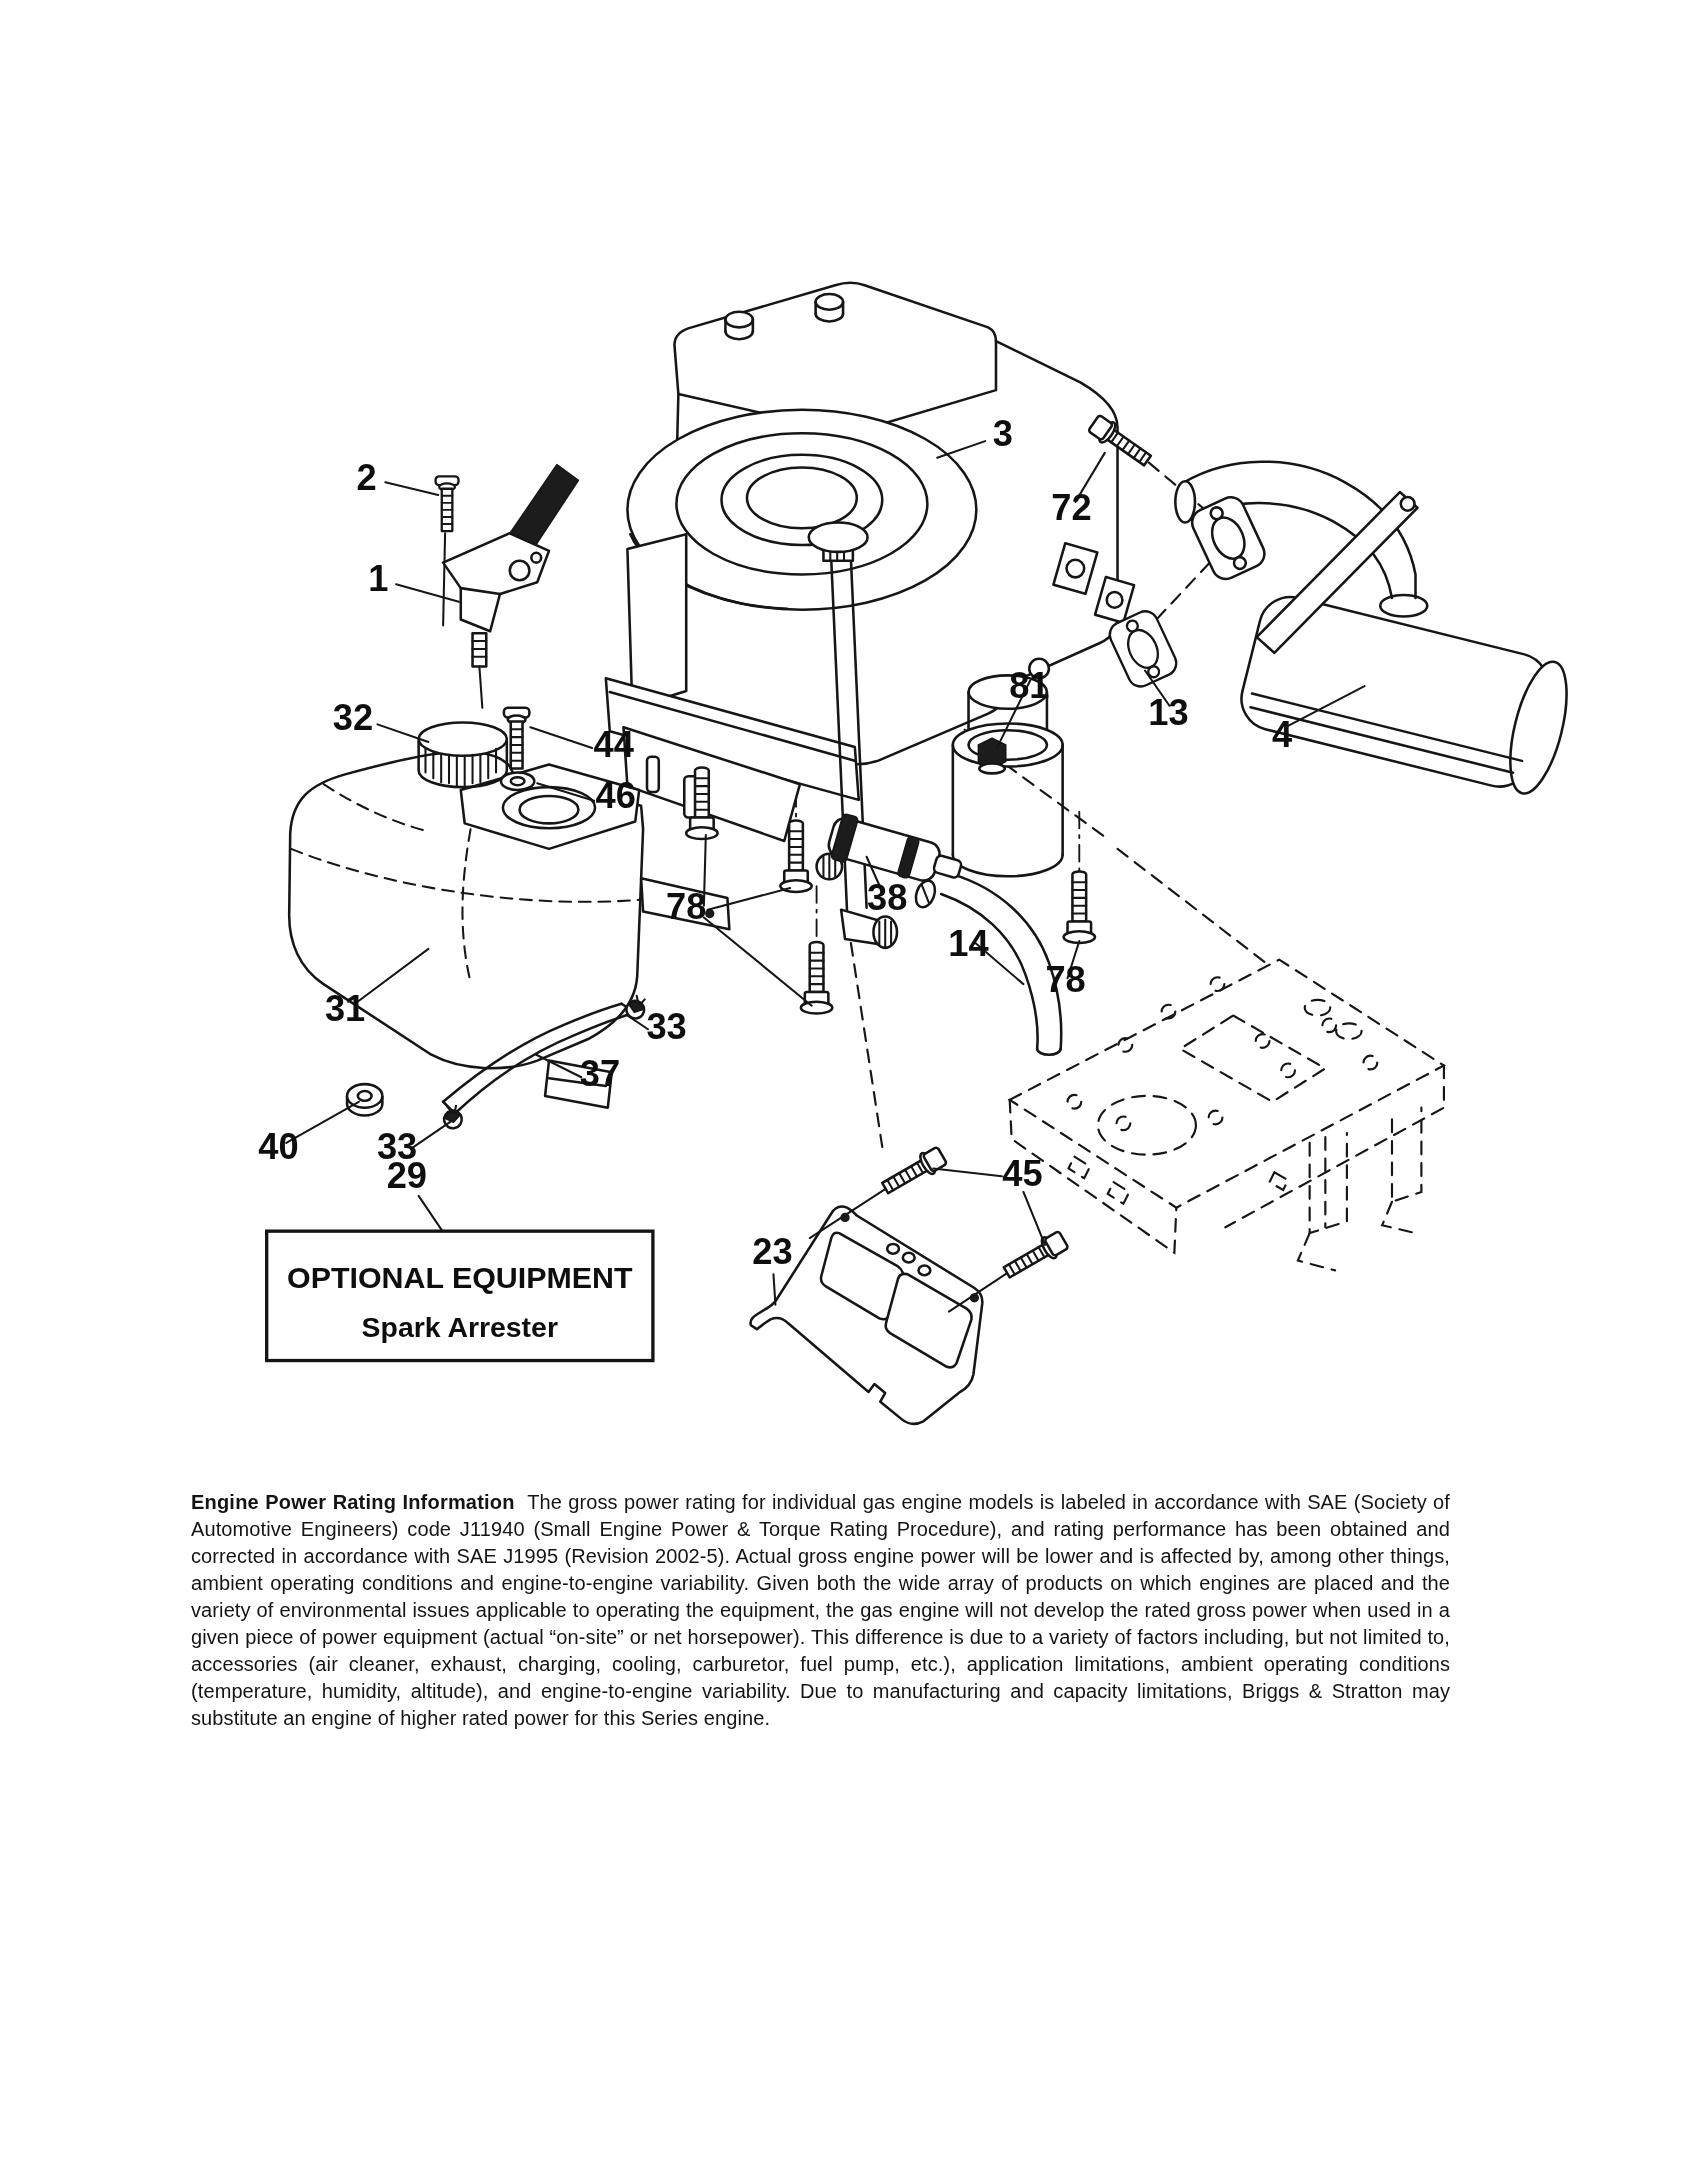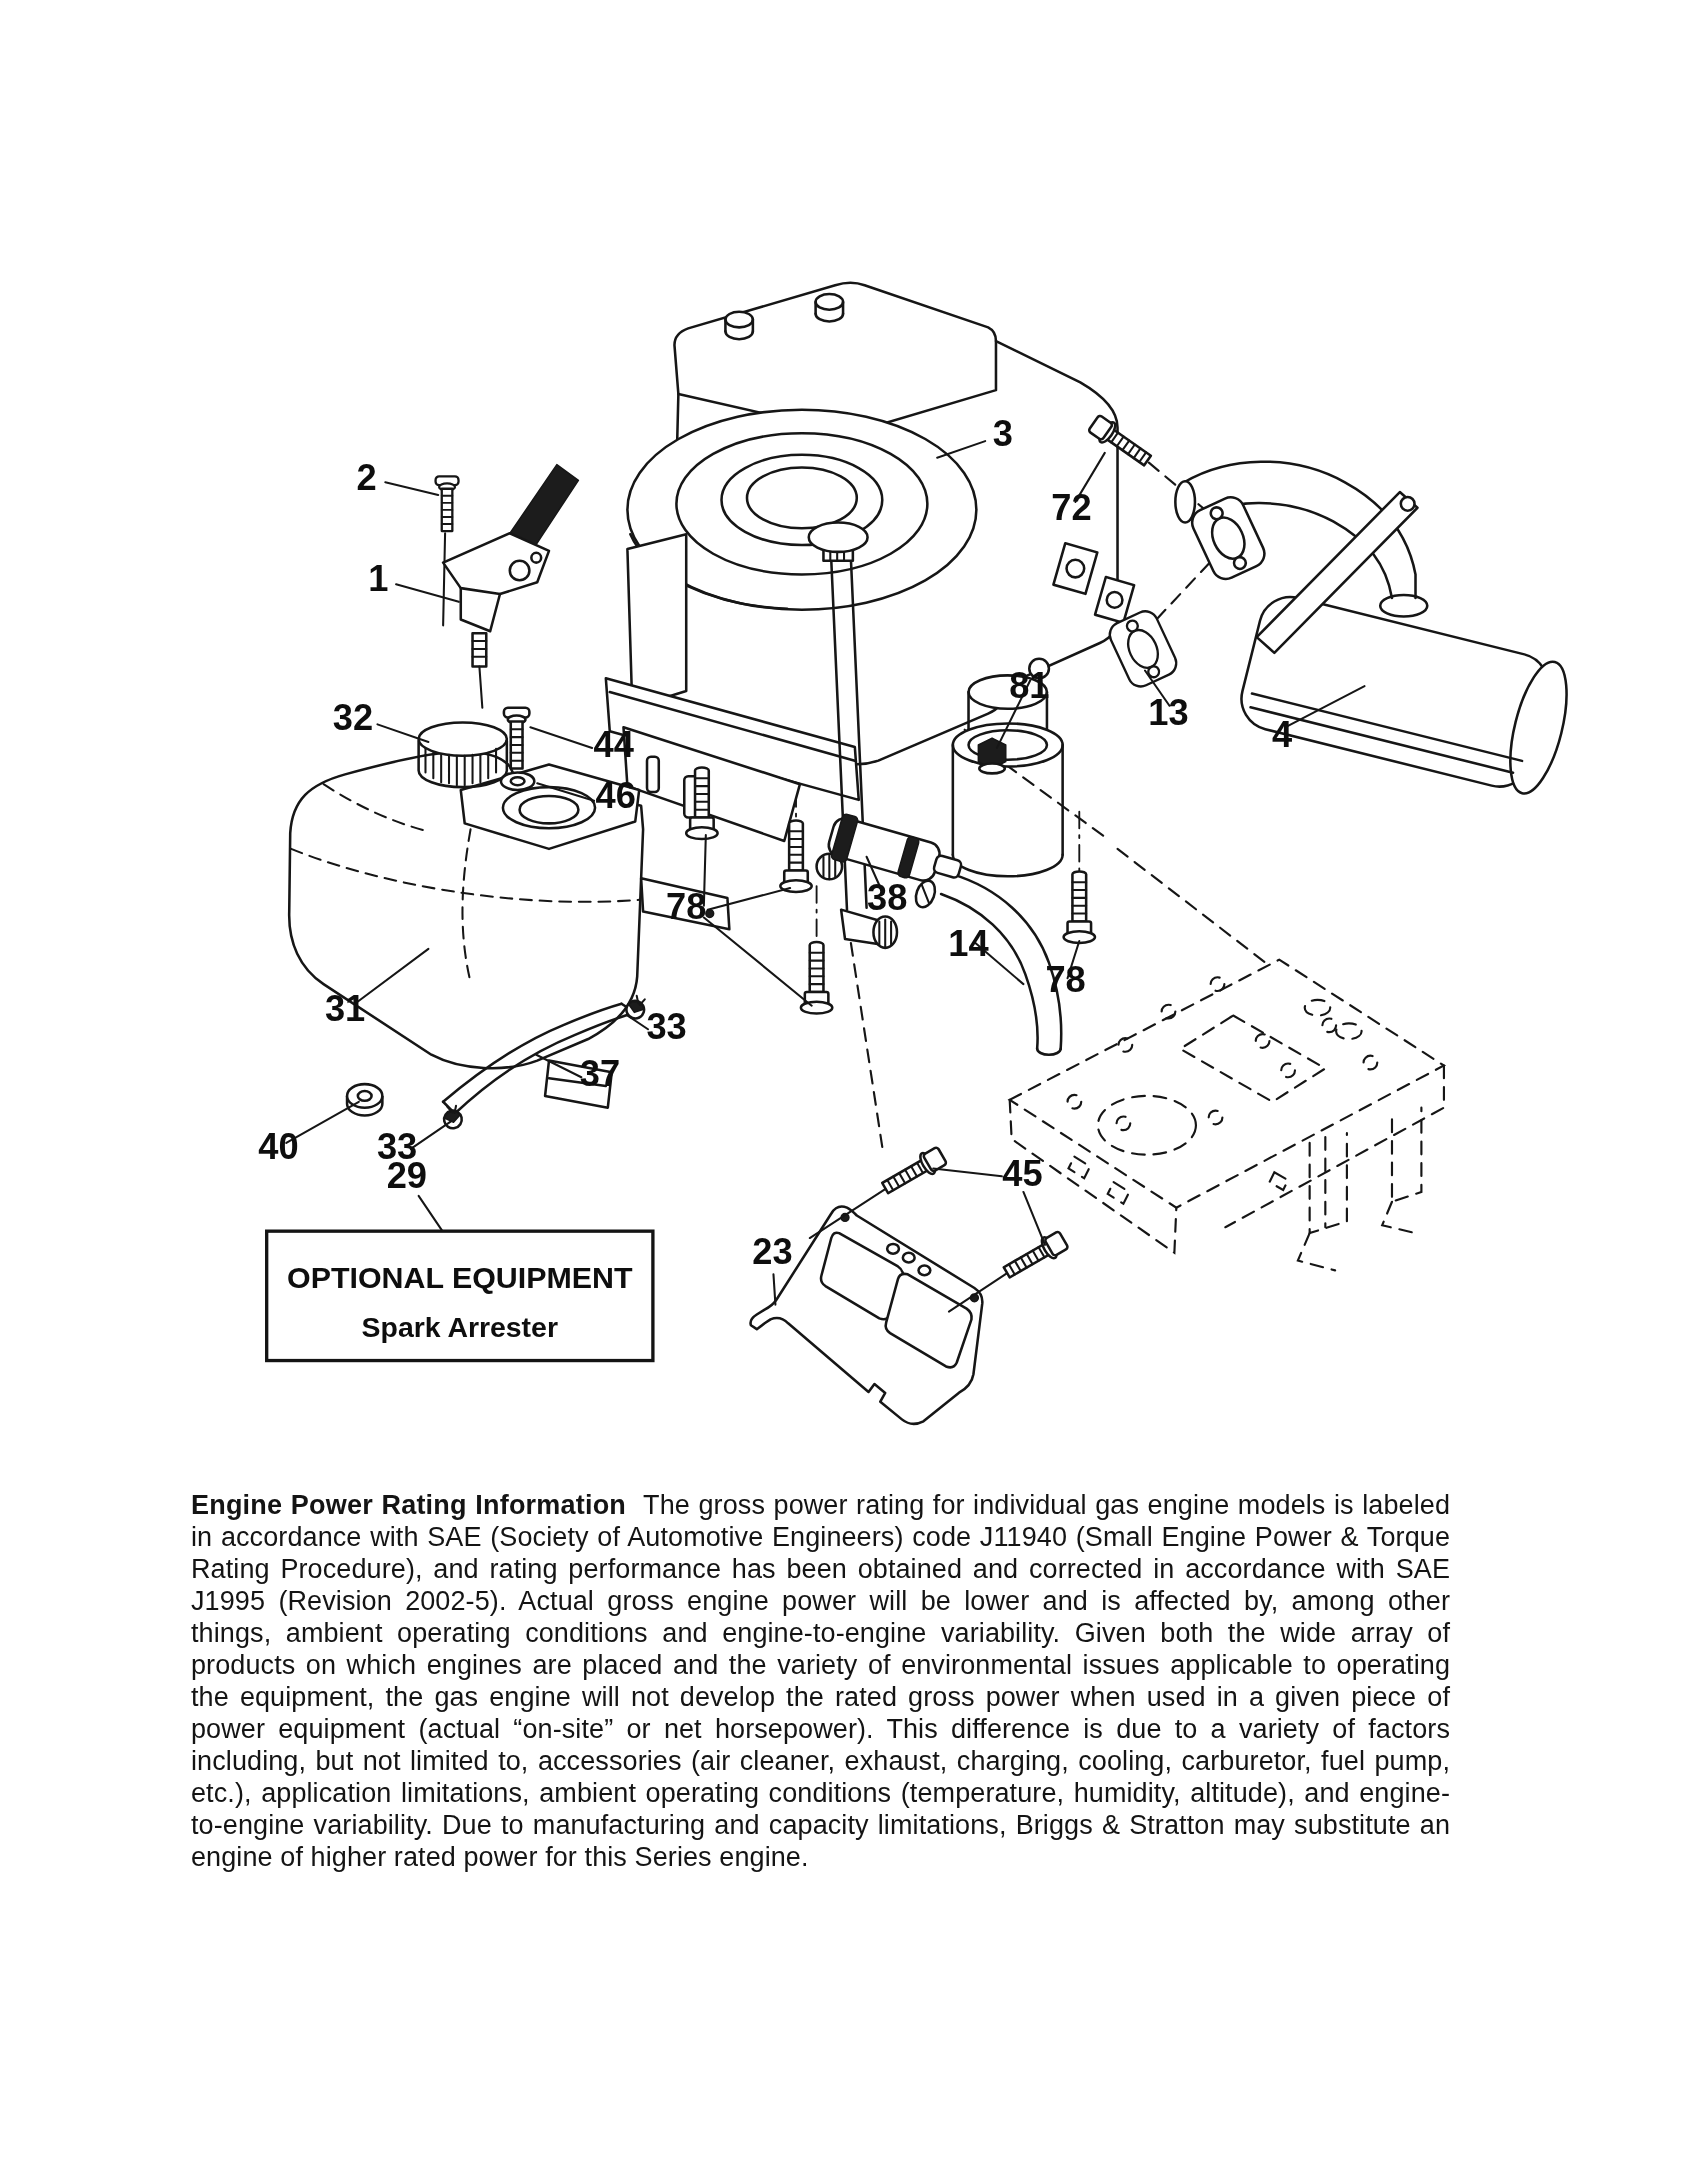--- a/index.html
+++ b/index.html
@@ -10,21 +10,21 @@
   .ln{stroke:#161616;stroke-width:2.6;fill:none;stroke-linecap:round;stroke-linejoin:round;}
   .thin{stroke:#161616;stroke-width:2.1;fill:none;stroke-linecap:round;}
   .fw{fill:#ffffff;stroke:#161616;stroke-width:2.6;stroke-linejoin:round;}
   .fb{fill:#1c1c1c;stroke:#161616;stroke-width:1.5;stroke-linejoin:round;}
   .dash{stroke:#161616;stroke-width:2.2;fill:none;stroke-dasharray:13 9;stroke-linecap:round;}
   .dd{stroke:#161616;stroke-width:1.9;fill:none;stroke-dasharray:17 7 3 7;stroke-linecap:round;}
   .num{font:bold 37px "Liberation Sans",sans-serif;fill:#0e0e0e;text-anchor:middle;}
   .boxt{font:bold 31px "Liberation Sans",sans-serif;fill:#0e0e0e;text-anchor:middle;}
   .boxt2{font:bold 29px "Liberation Sans",sans-serif;fill:#0e0e0e;text-anchor:middle;}
   #para{position:absolute;left:191px;top:1489px;width:1259px;
-        font-size:27px;line-height:32px;text-align:justify;color:#141414;letter-spacing:0.1px;}
+        font-size:20px;line-height:27px;text-align:justify;color:#141414;letter-spacing:0.1px;}
   #para b{letter-spacing:0.2px;}
 </style>
 </head>
 <body>
 
 <div id="page">
 
 <svg width="1692" height="2181" viewBox="0 0 1726 2225">
   <defs>
     <g id="boltv">

